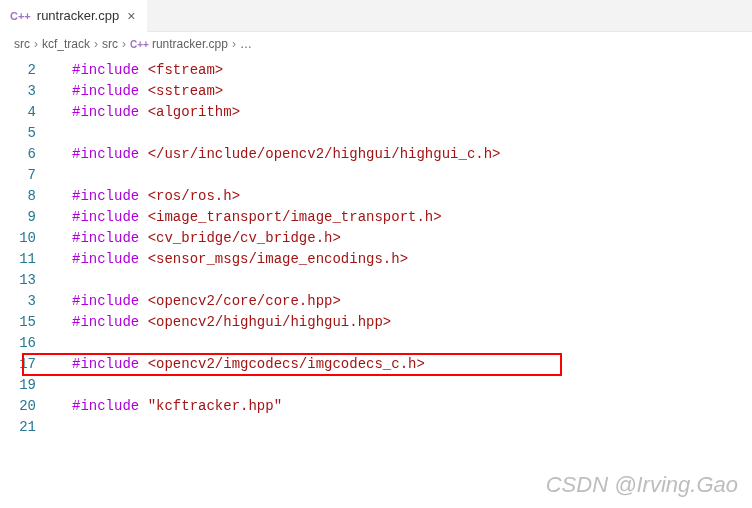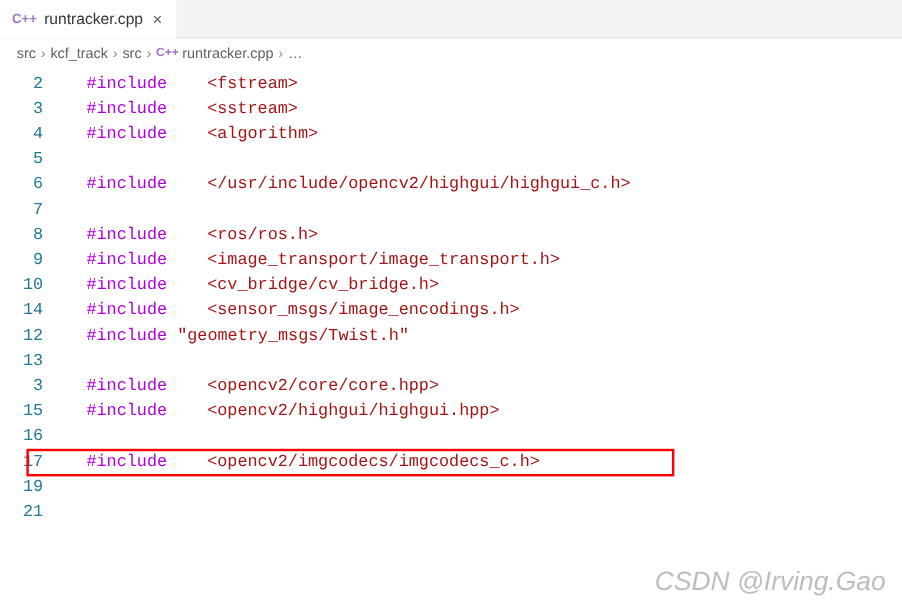--- a/index.html
+++ b/index.html
@@ -76,21 +76,21 @@
       color: #237893;
       font-size: 14px;
       flex-shrink: 0;
     }
     .code {
       white-space: pre;
       padding-left: 16px;
     }
     .dir { color: #af00db; text-align: center; }
     .str { color: #a31515; }
-    .ang { color: #a31515; margin-left: 25px; }
+    .ang { color: #a31515; }
     .highlight-box {
       position: absolute;
       border: 2px solid #ff0000;
       left: 22px;
       width: 540px;
       height: 23px;
       pointer-events: none;
     }
     .watermark {
       position: absolute;
@@ -159,26 +159,22 @@
     </div>
     <div class="line">
       <div class="gutter">9</div>
       <div class="code"><span class="dir">#include</span> <span class="ang">&lt;image_transport/image_transport.h&gt;</span></div>
     </div>
     <div class="line">
       <div class="gutter">10</div>
       <div class="code"><span class="dir">#include</span> <span class="ang">&lt;cv_bridge/cv_bridge.h&gt;</span></div>
     </div>
     <div class="line">
-      <div class="gutter">14</div>
+      <div class="gutter">11</div>
       <div class="code"><span class="dir">#include</span> <span class="ang">&lt;sensor_msgs/image_encodings.h&gt;</span></div>
-    </div>
-    <div class="line">
-      <div class="gutter">12</div>
-      <div class="code"><span class="dir">#include</span> <span class="str">"geometry_msgs/Twist.h"</span></div>
     </div>
     <div class="line">
       <div class="gutter">13</div>
       <div class="code"></div>
     </div>
     <div class="line">
       <div class="gutter">3</div>
       <div class="code"><span class="dir">#include</span> <span class="ang">&lt;opencv2/core/core.hpp&gt;</span></div>
     </div>
     <div class="line">
@@ -192,18 +188,22 @@
     <div class="line">
       <div class="gutter">17</div>
       <div class="code"><span class="dir">#include</span> <span class="ang">&lt;opencv2/imgcodecs/imgcodecs_c.h&gt;</span></div>
       <div class="highlight-box" style="top: -1px;"></div>
     </div>
     <div class="line">
       <div class="gutter">19</div>
       <div class="code"></div>
     </div>
     <div class="line">
+      <div class="gutter">20</div>
+      <div class="code"><span class="dir">#include</span> <span class="str">"kcftracker.hpp"</span></div>
+    </div>
+    <div class="line">
       <div class="gutter">21</div>
       <div class="code"></div>
     </div>
   </div>
 
 <div class="watermark">CSDN @Irving.Gao</div>
 
 </body></html>

